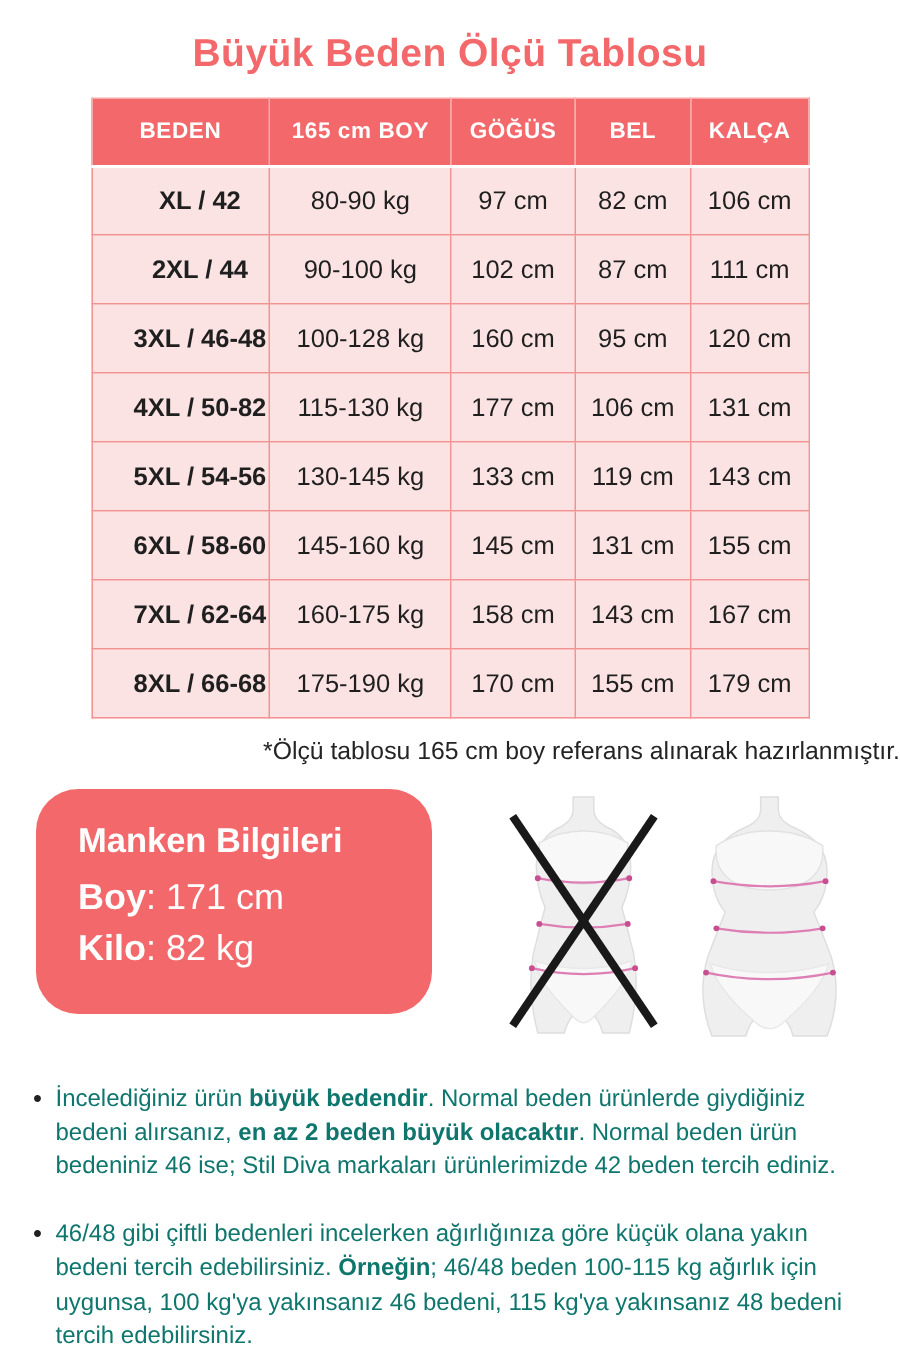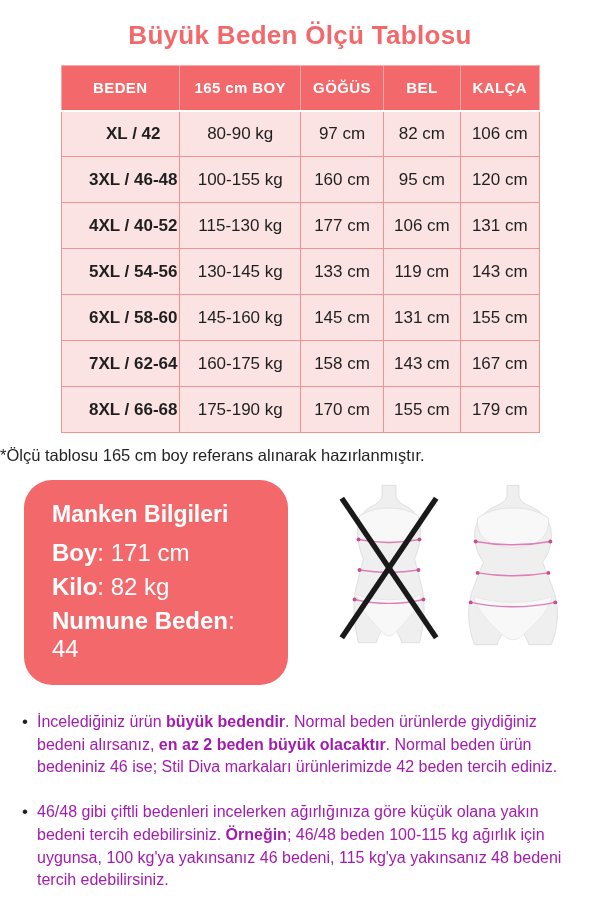--- a/index.html
+++ b/index.html
@@ -35,41 +35,41 @@
   }
   .size-table td{
     background:var(--row-pink);height:46px;text-align:center;
     font-size:17px;color:var(--ink);
     border:1px solid var(--border-salmon);
   }
   .size-table td.size{font-weight:bold;padding-left:27px;}
 
   
   .footnote{
-    margin:13px 0 0 0;text-align:left;font-size:16.5px;color:#242424;
+    margin:13px 0 0 0;text-align:right;font-size:16.5px;color:#242424;
   }
 
   
   .info-row{display:flex;align-items:flex-start;margin:15px 12px 0 24px;}
   .model-box{
     background:var(--coral);color:#fff;border-radius:28px;
     width:264px;min-height:150px;padding:21px 20px 22px 28px;flex:none;
   }
   .model-title{font-size:23px;font-weight:bold;margin:0 0 11px 0;}
   .model-line{font-size:24px;margin-top:6px;}
   .model-line b{font-weight:bold;}
   .figures{display:flex;margin-left:42px;margin-top:2px;}
   .fig{width:118px;height:168px;}
   .fig + .fig{margin-left:6px;}
 
   
   ul.notes{list-style:none;margin:26px 18px 0 22px;padding:0;}
   ul.notes li{
     position:relative;padding-left:15px;margin-bottom:22px;
-    font-size:16px;line-height:1.42;color:#a21caf;
+    font-size:16px;line-height:1.42;color:#0f766e;
   }
   ul.notes li::before{
     content:"\2022";position:absolute;left:0;top:-1px;font-size:17px;color:#212121;
   }
   ul.notes b{font-weight:bold;}
 </style>
 </head>
 <body>
 
 <div class="page">
@@ -95,28 +95,35 @@
     </thead>
     <tbody>
       <tr>
         <td class="size">XL / 42</td>
         <td>80-90 kg</td>
         <td>97 cm</td>
         <td>82 cm</td>
         <td>106 cm</td>
       </tr>
       <tr>
+        <td class="size">2XL / 44</td>
+        <td>90-100 kg</td>
+        <td>102 cm</td>
+        <td>87 cm</td>
+        <td>111 cm</td>
+      </tr>
+      <tr>
         <td class="size">3XL / 46-48</td>
-        <td>100-155 kg</td>
+        <td>100-128 kg</td>
         <td>160 cm</td>
         <td>95 cm</td>
         <td>120 cm</td>
       </tr>
       <tr>
-        <td class="size">4XL / 40-52</td>
+        <td class="size">4XL / 50-82</td>
         <td>115-130 kg</td>
         <td>177 cm</td>
         <td>106 cm</td>
         <td>131 cm</td>
       </tr>
       <tr>
         <td class="size">5XL / 54-56</td>
         <td>130-145 kg</td>
         <td>133 cm</td>
         <td>119 cm</td>
@@ -146,21 +153,20 @@
     </tbody>
   </table>
 
   <p class="footnote">*Ölçü tablosu 165 cm boy referans alınarak hazırlanmıştır.</p>
 
   <div class="info-row">
     <div class="model-box">
       <div class="model-title">Manken Bilgileri</div>
       <div class="model-line"><b>Boy</b><span>: 171 cm</span></div>
       <div class="model-line"><b>Kilo</b><span>: 82 kg</span></div>
-      <div class="model-line"><b>Numune Beden</b><span>: 44</span></div>
     </div>
 
     <div class="figures">
 
       <svg class="fig" viewBox="0 0 120 170">
         <path d="M 53 3 L 53 12 C 53 17 50 20 45 23 C 33 28 28 38 28 50 C 28 61 31 71 34 78 C 31 88 29 98 26 109 C 23 125 24 143 29 163 L 47 163 C 49 155 53 149 60 146 C 67 149 71 155 73 163 L 91 163 C 96 143 97 125 94 109 C 91 98 89 88 86 78 C 89 71 92 61 92 50 C 92 38 87 28 75 23 C 70 20 67 17 67 12 L 67 3 Z" fill="#EFEFEF" stroke="#DEDEDE" stroke-width="1"></path>
         <path d="M 30 34 C 29 50 38 62 60 62 C 82 62 91 50 90 34 C 80 28 70 26 60 26 C 50 26 40 28 30 34 Z" fill="#F8F8F8" stroke="#E2E2E2" stroke-width="1"></path>
         <path d="M 27 114 C 48 121 72 121 93 114 C 90 129 76 143 66 153 C 62 157 58 157 54 153 C 44 143 30 129 27 114 Z" fill="#F8F8F8" stroke="#E8E8E8" stroke-width="1"></path>
         <path d="M 29 58 Q 60 64 91 58" fill="none" stroke="#DD7FB4" stroke-width="1.5"></path>
         <circle cx="29" cy="58" r="2" fill="#C84E92"></circle>

